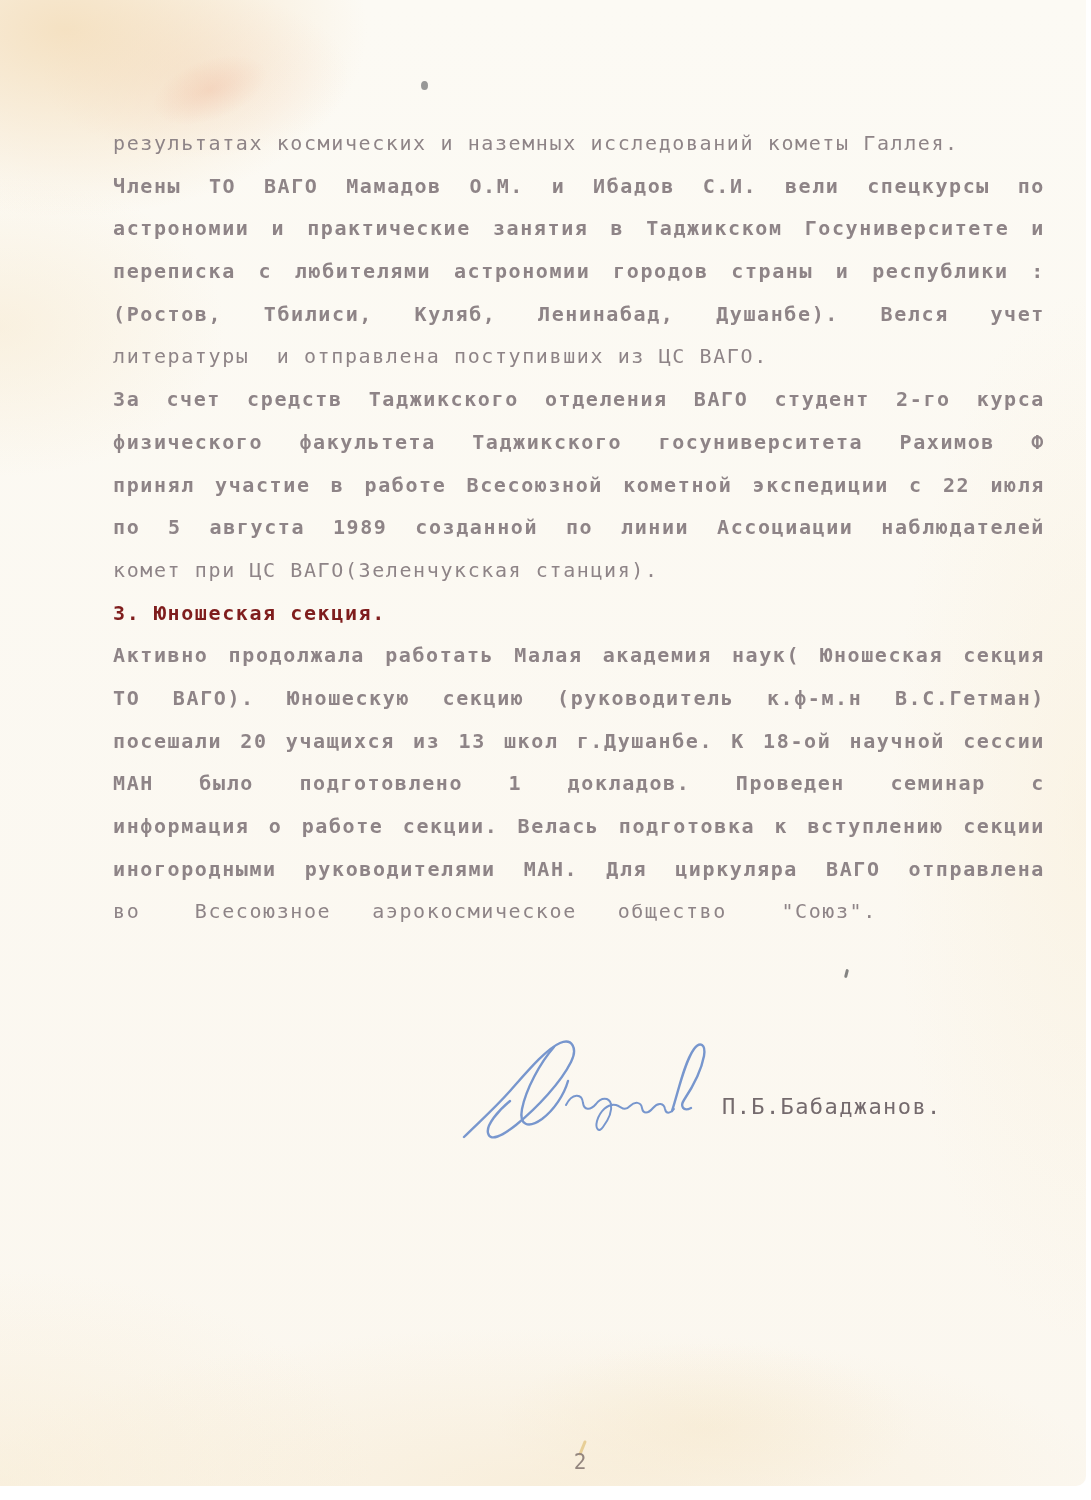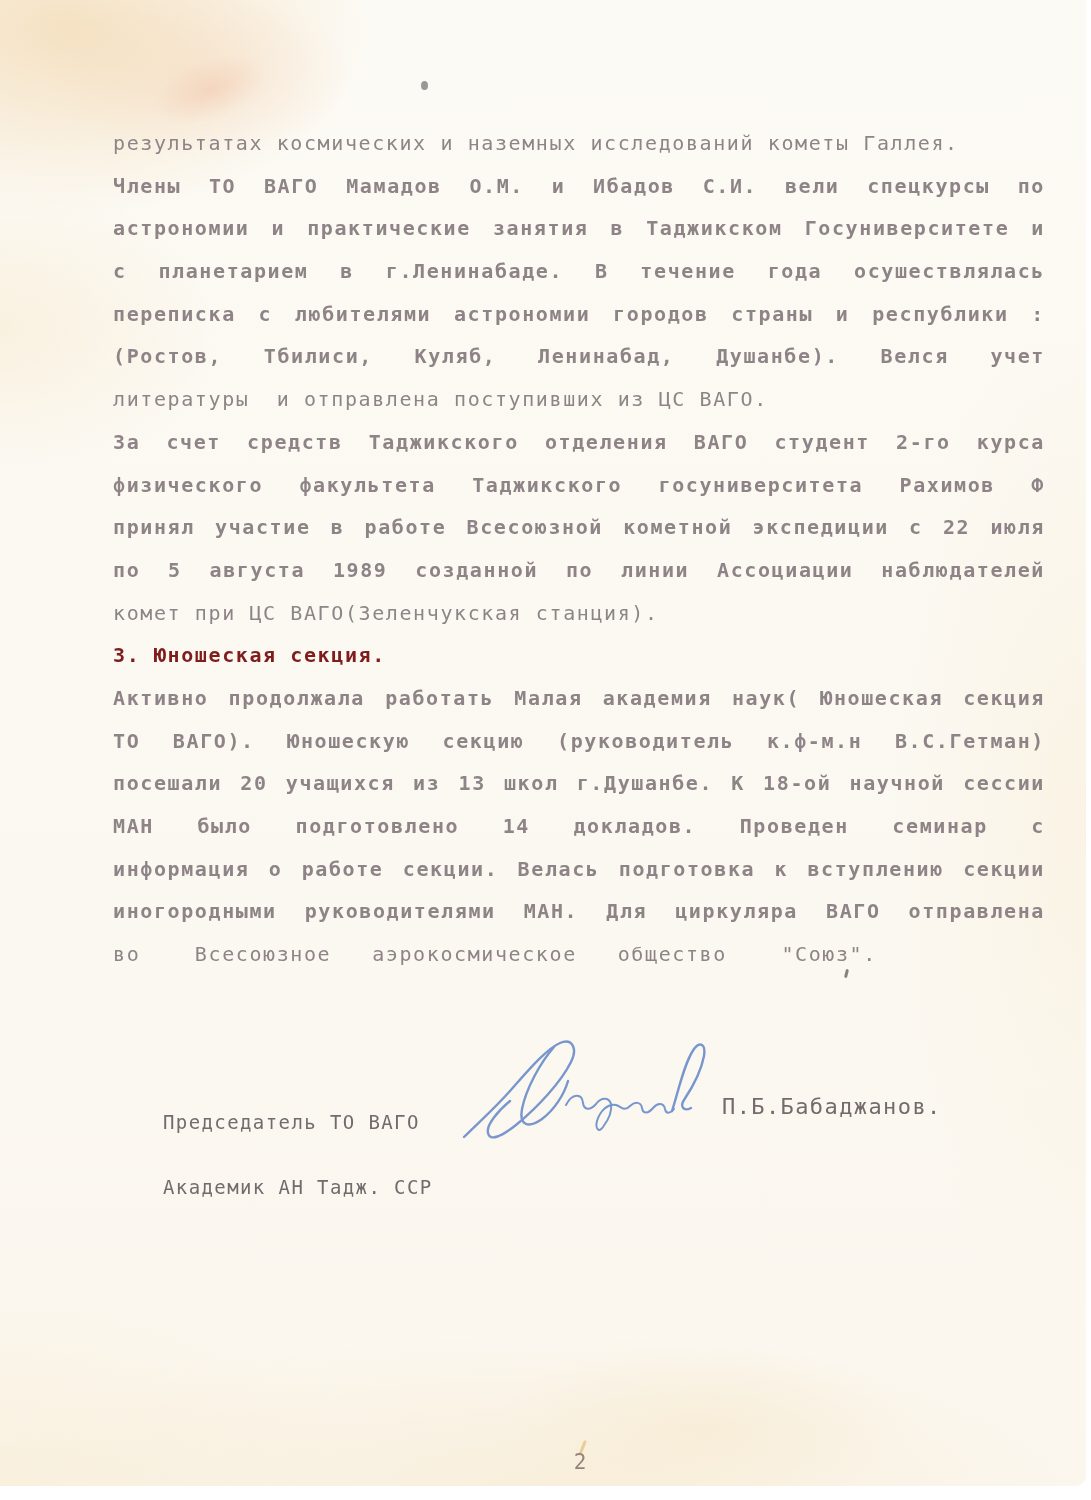--- a/index.html
+++ b/index.html
@@ -140,45 +140,40 @@
 <div class="stage">
   <div class="paper"></div>
 
   <div class="pink-smudge"></div>
   <div class="dot-speck"></div>
 
   <div class="text-block">
       <div class="line">результатах космических и наземных исследований кометы Галлея.</div>
       <div class="line just">Члены ТО ВАГО Мамадов О.М. и Ибадов С.И. вели спецкурсы по</div>
       <div class="line just">астрономии и практические занятия в Таджикском Госуниверситете и</div>
-      <div class="line just">с планетарием в г.Ленинабаде. В течение года осушествлялась</div>
       <div class="line just">переписка с любителями астрономии городов страны и республики :</div>
       <div class="line just">(Ростов, Тбилиси, Куляб, Ленинабад, Душанбе). Велся учет</div>
       <div class="line">литературы  и отправлена поступивших из ЦС ВАГО.</div>
       <div class="line just">За счет средств Таджикского отделения ВАГО студент 2-го курса</div>
       <div class="line just">физического факультета Таджикского госуниверситета Рахимов Ф</div>
       <div class="line just">принял участие в работе Всесоюзной кометной экспедиции с 22 июля</div>
       <div class="line just">по 5 августа 1989 созданной по линии Ассоциации наблюдателей</div>
       <div class="line">комет при ЦС ВАГО(Зеленчукская станция).</div>
       <div class="line heading">3. Юношеская секция.</div>
       <div class="line just">Активно продолжала работать Малая академия наук( Юношеская секция</div>
       <div class="line just">ТО ВАГО). Юношескую секцию (руководитель к.ф-м.н В.С.Гетман)</div>
       <div class="line just">посешали 20 учащихся из 13 школ г.Душанбе. К 18-ой научной сессии</div>
-      <div class="line just">МАН было подготовлено 14 докладов. Проведен семинар с</div>
+      <div class="line just">МАН было подготовлено 1 докладов. Проведен семинар с</div>
       <div class="line just">информация о работе секции. Велась подготовка к вступлению секции</div>
       <div class="line just">иногородными руководителями МАН. Для циркуляра ВАГО отправлена</div>
       <div class="line">во    Всесоюзное   аэрокосмическое   общество    "Союз".</div>
     </div>
 
   <div class="tick-mark"></div>
 
-  <div class="sig-role">
-    <div>Председатель ТО ВАГО</div>
-    <div>Академик АН Тадж. ССР</div>
-  </div>
 
   <svg class="signature-svg" viewBox="0 0 300 150" xmlns="http://www.w3.org/2000/svg">
     <g fill="none" stroke="#6186c8" stroke-width="2.4" stroke-linecap="round" opacity="0.85">
       <path d="M 14 122 C 28 108 44 94 60 76 C 76 58 96 34 110 28 C 122 23 128 33 121 47 C 111 67 88 92 66 110 C 52 121 40 127 38 118 C 36 110 48 96 60 86"></path>
       <path d="M 104 32 C 90 48 76 74 72 94 C 69 110 78 114 92 104 C 104 95 114 80 118 66"></path>
       <path d="M 116 90 C 122 78 132 78 133 88 C 134 95 140 96 146 89 C 151 82 159 82 161 89 C 162 95 159 104 153 112 C 149 118 145 114 147 106 C 150 96 158 88 166 90 C 172 92 174 97 180 91 C 185 86 191 87 192 93 C 193 99 198 99 203 93 C 208 87 214 88 215 94 C 216 99 220 99 224 94" stroke-width="2"></path>
       <path d="M 222 96 C 228 78 234 48 244 34 C 250 26 256 29 254 41 C 251 57 242 73 234 85 C 230 91 233 97 241 93"></path>
     </g>
   </svg>
 

